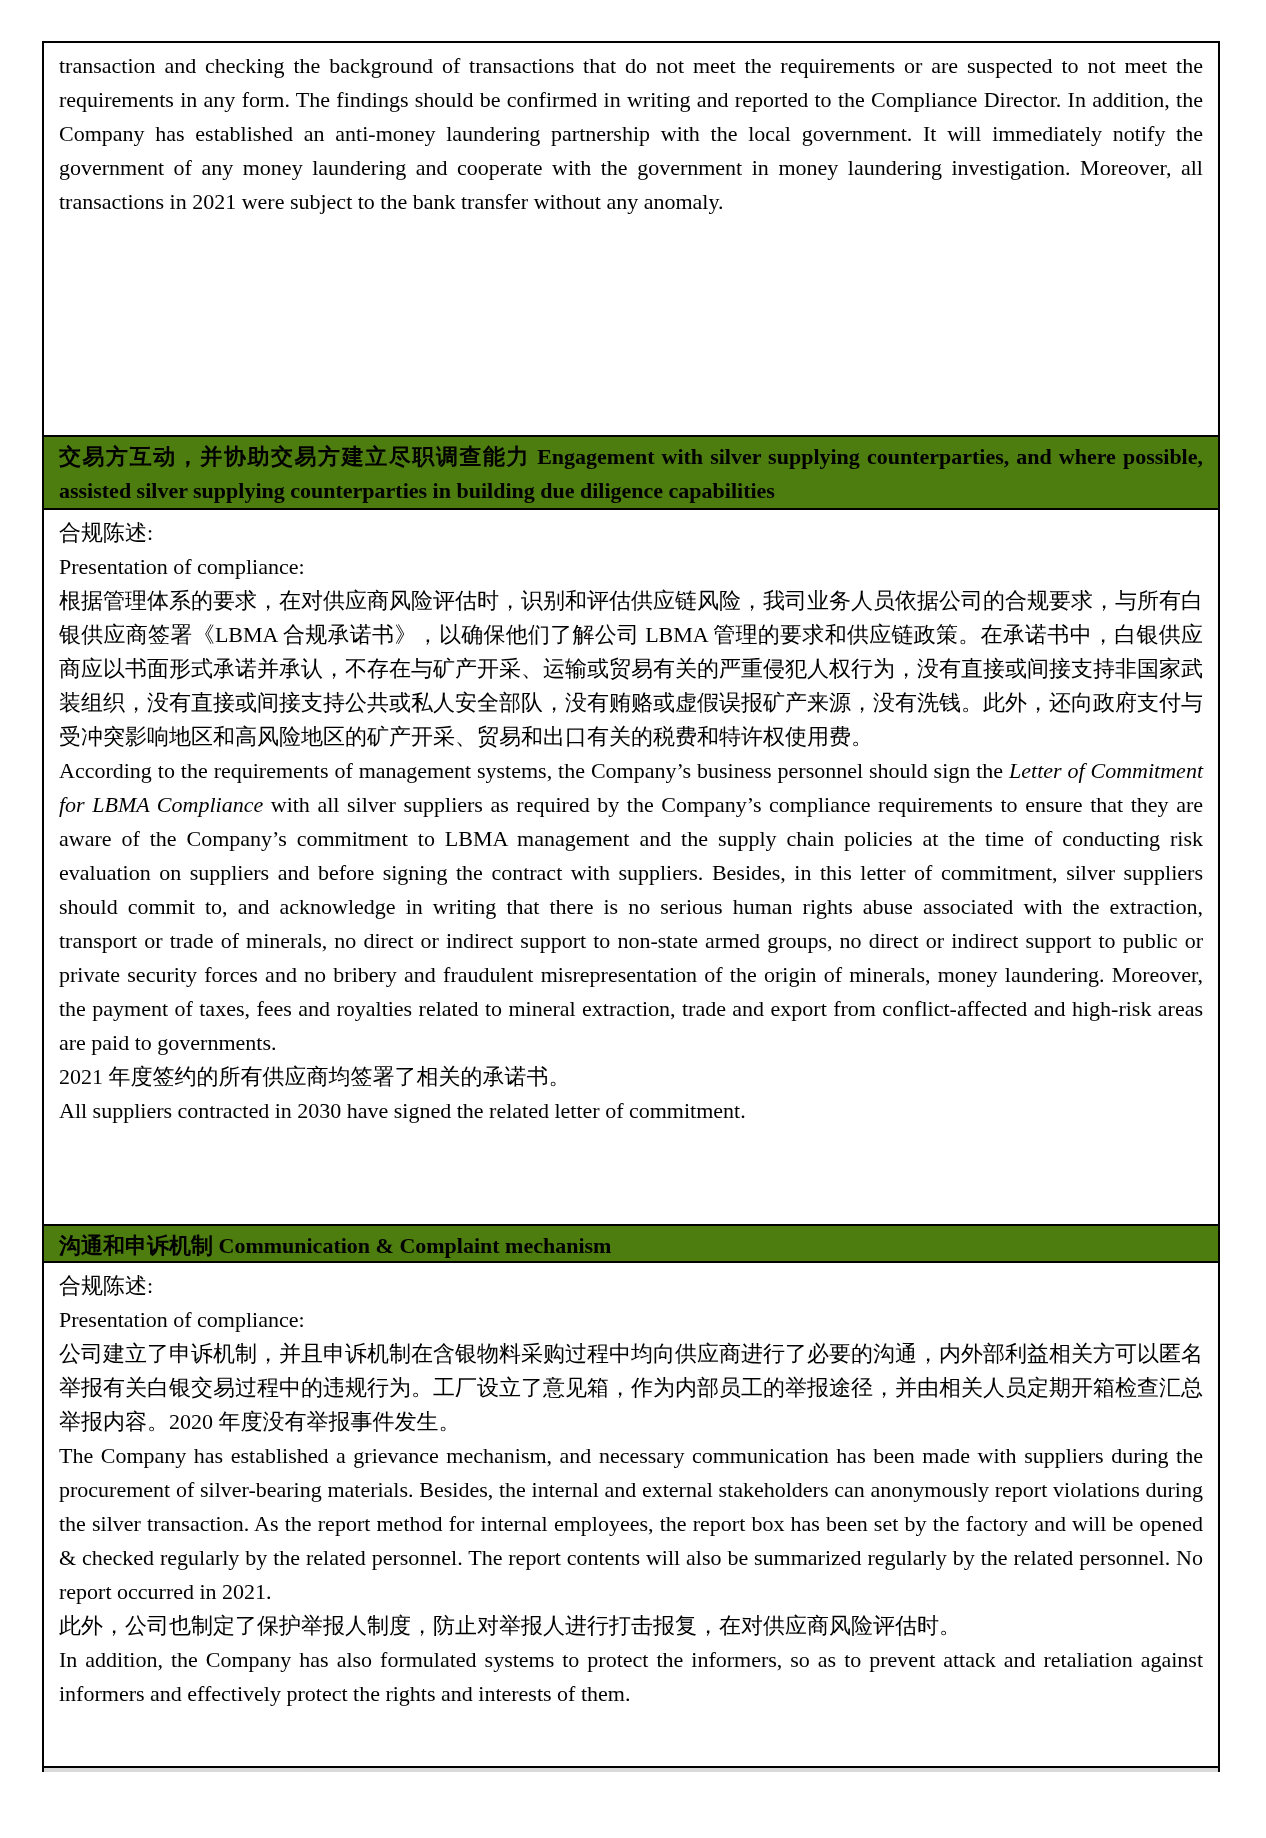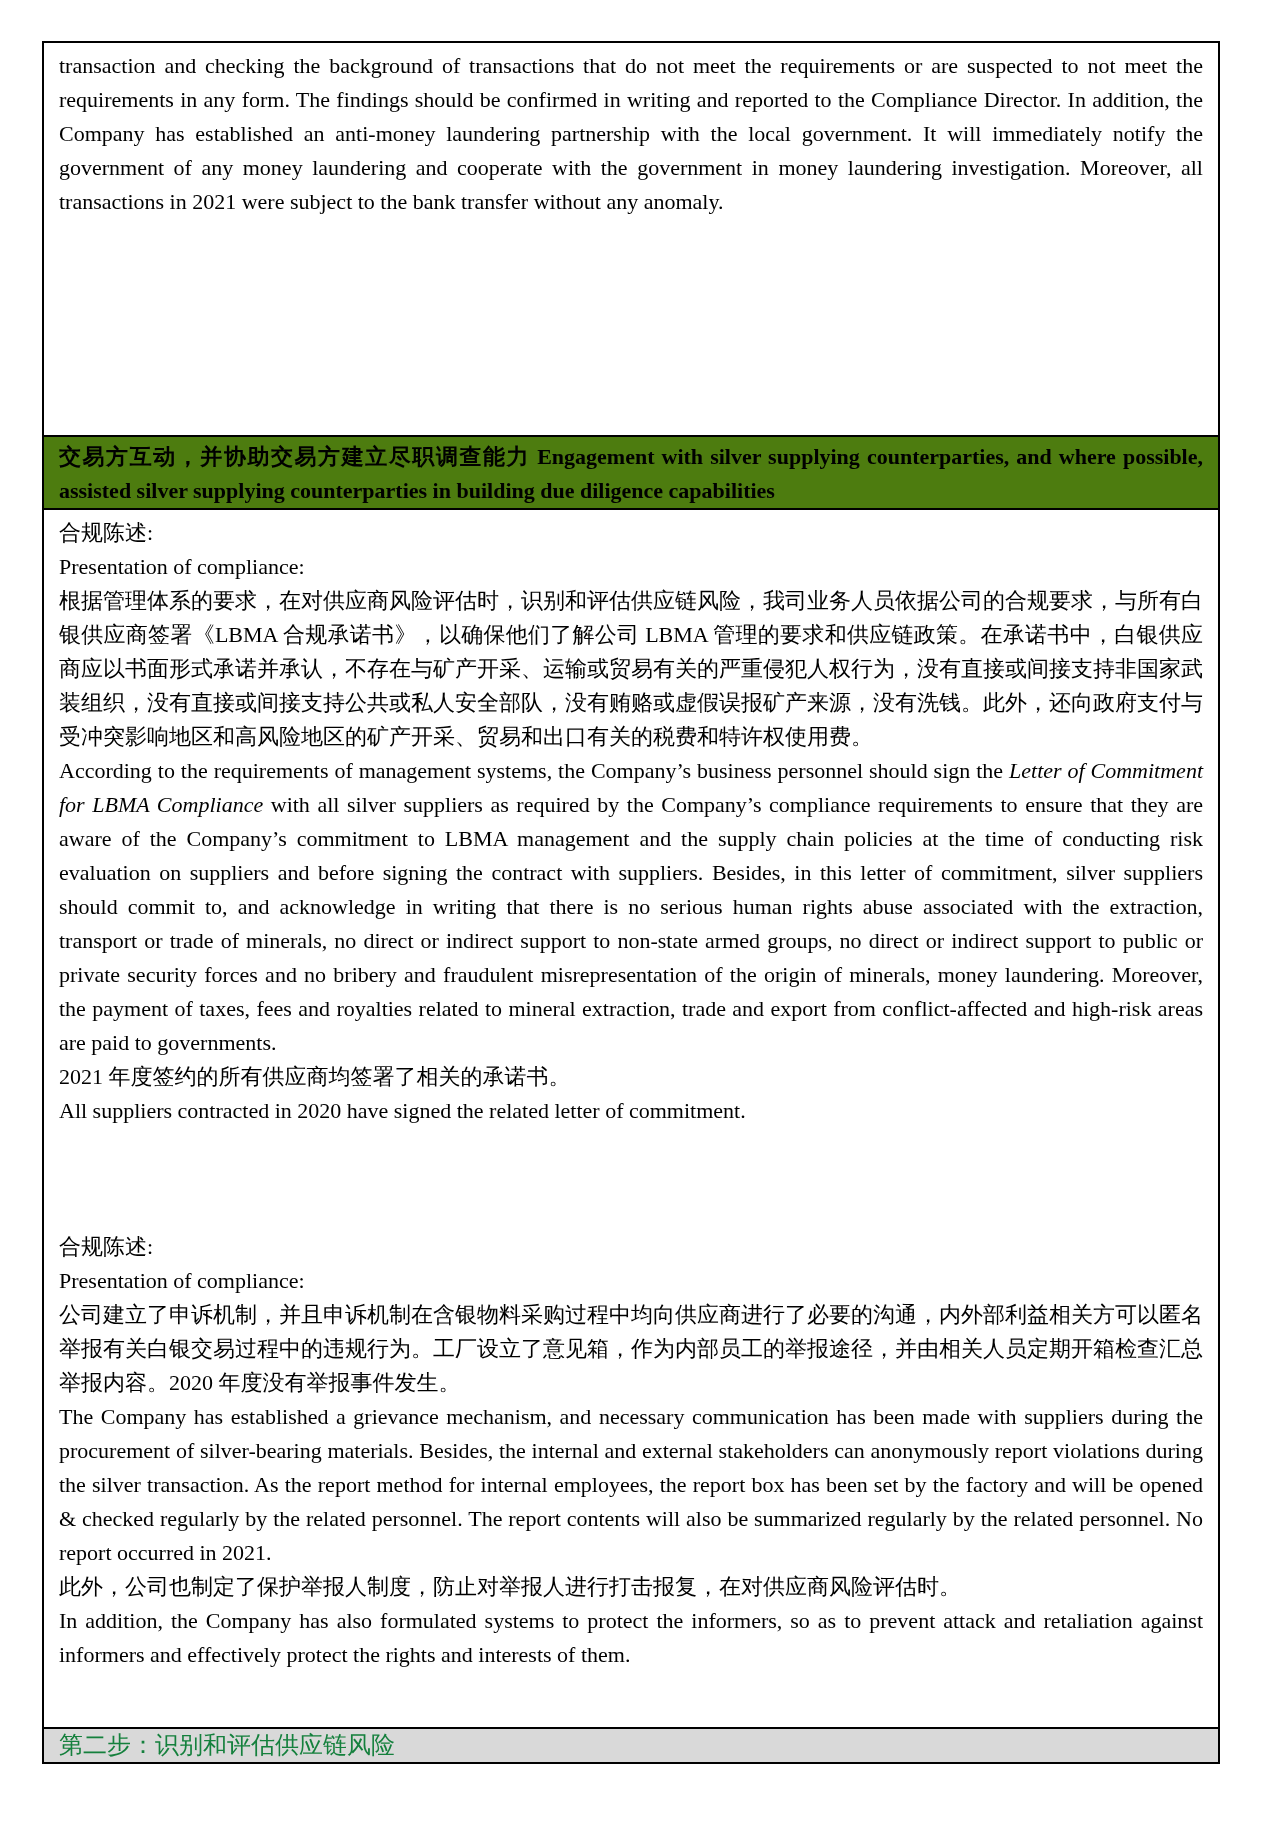--- a/index.html
+++ b/index.html
@@ -68,23 +68,26 @@
     <div class="row-header row-header-1">
       <p>交易方互动，并协助交易方建立尽职调查能力 Engagement with silver supplying counterparties, and where possible, assisted silver supplying counterparties in building due diligence capabilities</p>
     </div>
 
     <div class="cell row-body-2">
       <p>合规陈述:</p>
       <p>Presentation of compliance:</p>
       <p>根据管理体系的要求，在对供应商风险评估时，识别和评估供应链风险，我司业务人员依据公司的合规要求，与所有白银供应商签署《LBMA 合规承诺书》，以确保他们了解公司 LBMA 管理的要求和供应链政策。在承诺书中，白银供应商应以书面形式承诺并承认，不存在与矿产开采、运输或贸易有关的严重侵犯人权行为，没有直接或间接支持非国家武装组织，没有直接或间接支持公共或私人安全部队，没有贿赂或虚假误报矿产来源，没有洗钱。此外，还向政府支付与受冲突影响地区和高风险地区的矿产开采、贸易和出口有关的税费和特许权使用费。</p>
       <p><span>According to the requirements of management systems, the Company’s business personnel should sign the </span><span class="italic">Letter of Commitment for LBMA Compliance</span><span> with all silver suppliers as required by the Company’s compliance requirements to ensure that they are aware of the Company’s commitment to LBMA management and the supply chain policies at the time of conducting risk evaluation on suppliers and before signing the contract with suppliers. Besides, in this letter of commitment, silver suppliers should commit to, and acknowledge in writing that there is no serious human rights abuse associated with the extraction, transport or trade of minerals, no direct or indirect support to non-state armed groups, no direct or indirect support to public or private security forces and no bribery and fraudulent misrepresentation of the origin of minerals, money laundering. Moreover, the payment of taxes, fees and royalties related to mineral extraction, trade and export from conflict-affected and high-risk areas are paid to governments.</span></p>
       <p>2021 年度签约的所有供应商均签署了相关的承诺书。</p>
-      <p>All suppliers contracted in 2020 have signed the related letter of commitment.</p>
+      <p>All suppliers contracted in 2030 have signed the related letter of commitment.</p>
     </div>
 
+    <div class="row-header row-header-2">
+      <p>沟通和申诉机制 Communication &amp; Complaint mechanism</p>
+    </div>
 
     <div class="cell row-body-3">
       <p>合规陈述:</p>
       <p>Presentation of compliance:</p>
       <p>公司建立了申诉机制，并且申诉机制在含银物料采购过程中均向供应商进行了必要的沟通，内外部利益相关方可以匿名举报有关白银交易过程中的违规行为。工厂设立了意见箱，作为内部员工的举报途径，并由相关人员定期开箱检查汇总举报内容。2020 年度没有举报事件发生。</p>
       <p>The Company has established a grievance mechanism, and necessary communication has been made with suppliers during the procurement of silver-bearing materials. Besides, the internal and external stakeholders can anonymously report violations during the silver transaction. As the report method for internal employees, the report box has been set by the factory and will be opened &amp; checked regularly by the related personnel. The report contents will also be summarized regularly by the related personnel. No report occurred in 2021.</p>
       <p>此外，公司也制定了保护举报人制度，防止对举报人进行打击报复，在对供应商风险评估时。</p>
       <p>In addition, the Company has also formulated systems to protect the informers, so as to prevent attack and retaliation against informers and effectively protect the rights and interests of them.</p>
     </div>
 

